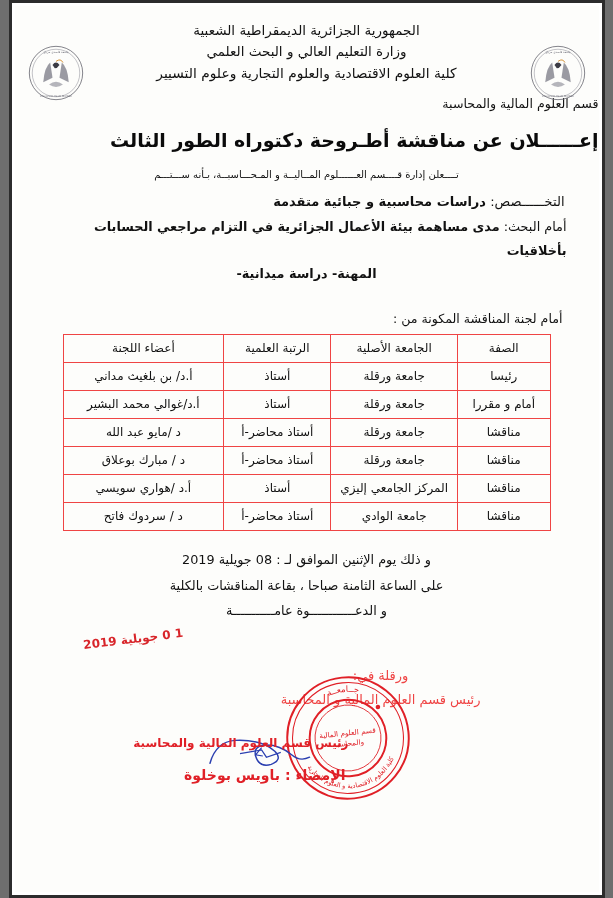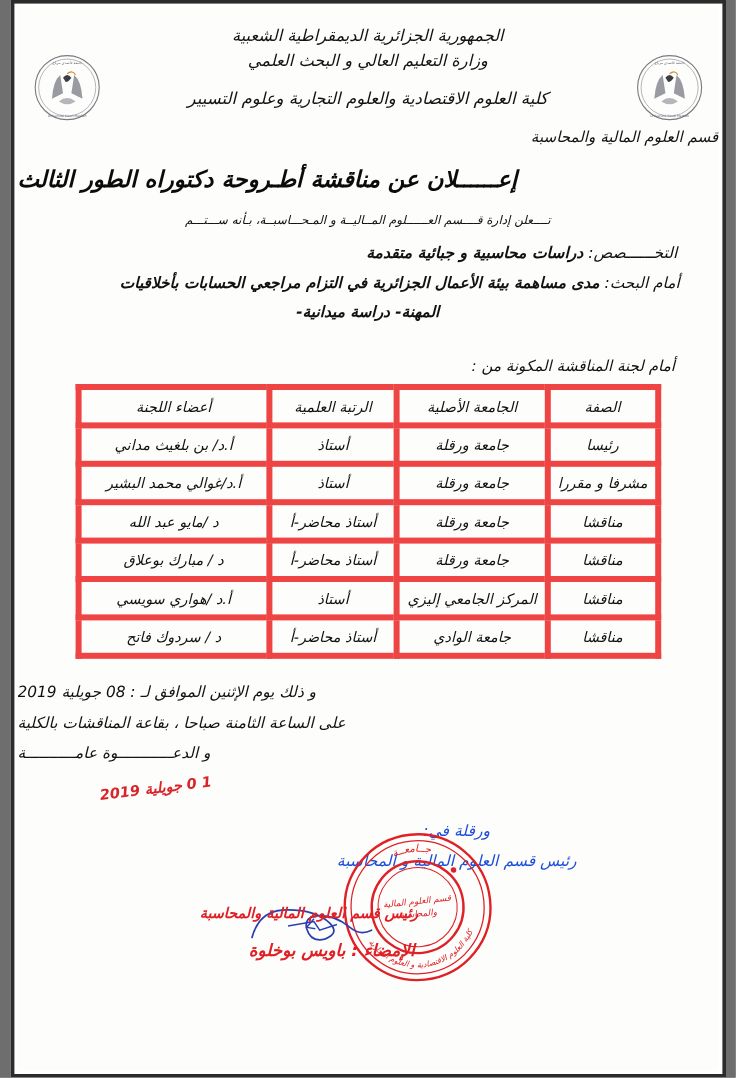--- a/index.html
+++ b/index.html
@@ -13,21 +13,20 @@
   }
   .page {
     position: relative;
     width: 596px;
     height: 898px;
     margin: 0 auto;
     background: #ffffff;
     box-sizing: border-box;
     border: 3px solid #2c2c2c;
     overflow: hidden;
-    font-style: italic;
   }
   .sheet {
     position: absolute;
     top: 3px; left: 3px; right: 3px; bottom: 3px;
     background: #fdfdfb;
     overflow: hidden;
   }
 
   
   .header {
@@ -38,21 +37,21 @@
   .hdr-line {
     font-size: 13.5px;
     color: #121212;
     line-height: 1.58;
     letter-spacing: 0.2px;
     direction: rtl;
   }
   .hdr-line.wide { letter-spacing: 2.2px; }
   .hdr-line.fac {
     font-size: 13.8px;
-    margin-top: 10px;
+    margin-top: 0;
   }
   .dept-line {
     font-size: 12.6px;
     color: #121212;
     margin-top: 12px;
     text-align: right;
     direction: rtl;
   }
 
   
@@ -61,21 +60,21 @@
     top: 38px;
     width: 58px;
     height: 58px;
   }
   .seal.left  { left: 12px; }
   .seal.right { right: 12px; }
   .seal svg { width: 100%; height: 100%; display: block; }
 
   
   .title {
-    text-align: left;
+    text-align: right;
     font-size: 19px;
     font-weight: bold;
     color: #0b0b0b;
     margin-top: 18px;
     direction: rtl;
     letter-spacing: 0px;
   }
 
   
   .body-wrap {
@@ -127,41 +126,41 @@
     direction: rtl;
   }
   table.jury {
     width: 100%;
     border-collapse: collapse;
     font-size: 12px;
     color: #111;
     direction: rtl;
   }
   table.jury th, table.jury td {
-    border: 5px solid #ef4444;
+    border: 1px solid #ef4444;
     height: 25px;
     text-align: center;
     vertical-align: middle;
     padding: 1px 4px;
     white-space: nowrap;
   }
   table.jury th {
     font-weight: normal;
     font-size: 12px;
   }
   table.jury td.name { text-align: center; }
   .col-name { width: 33%; }
   .col-rank { width: 22%; }
   .col-univ { width: 26%; }
   .col-role { width: 19%; }
 
   
   .footer-lines {
     margin-top: 16px;
-    text-align: left;
+    text-align: center;
     direction: rtl;
   }
   .f-line {
     font-size: 12.8px;
     color: #111;
     line-height: 2.0;
     direction: rtl;
   }
 
   
@@ -185,21 +184,21 @@
 
   .sig-right-col {
     position: absolute;
     top: 34px;
     right: 118px;
     text-align: center;
     direction: rtl;
   }
   .sig-right-col .s-line {
     font-size: 13px;
-    color: #1d4ed8;
+    color: #ef4444;
     line-height: 1.9;
     white-space: nowrap;
   }
 
   .red-text {
     position: absolute;
     color: #e02027;
     font-weight: bold;
     direction: rtl;
     white-space: nowrap;
@@ -315,21 +314,21 @@
           </tr>
         </thead>
         <tbody>
           <tr>
             <td>رئيسا</td>
             <td>جامعة ورقلة</td>
             <td>أستاذ</td>
             <td class="name">أ.د/ بن بلغيث مداني</td>
           </tr>
           <tr>
-            <td>مشرفا و مقررا</td>
+            <td>أمام و مقررا</td>
             <td>جامعة ورقلة</td>
             <td>أستاذ</td>
             <td class="name">أ.د/غوالي محمد البشير</td>
           </tr>
           <tr>
             <td>مناقشا</td>
             <td>جامعة ورقلة</td>
             <td>أستاذ محاضر-أ</td>
             <td class="name">د /مايو عبد الله</td>
           </tr>

